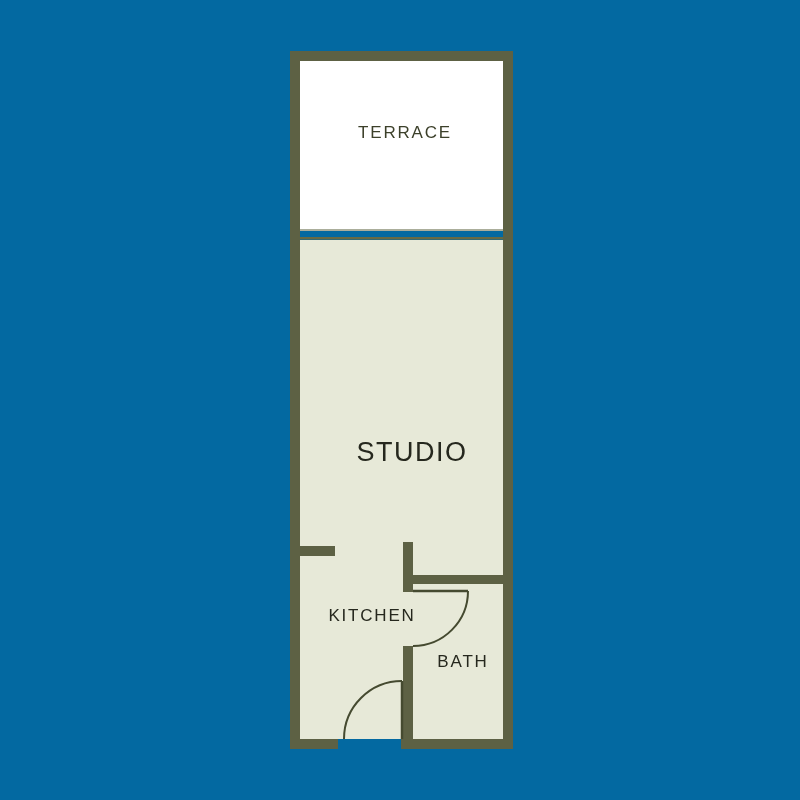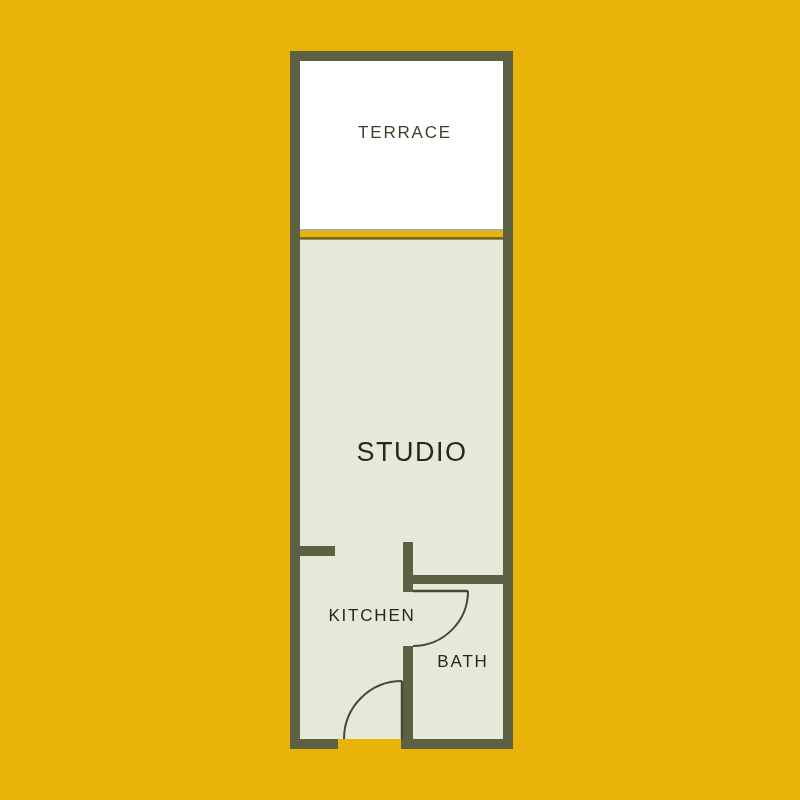--- a/index.html
+++ b/index.html
@@ -7,21 +7,21 @@
     padding: 0;
     width: 800px;
     height: 800px;
     background: #ffffff;
     font-family: "Liberation Sans", sans-serif;
   }
   .stage {
     position: relative;
     width: 800px;
     height: 800px;
-    background: #eab308;
+    background: #0369a1;
     overflow: hidden;
   }
   svg { display: block; }
   text.room-label {
     font-family: "Liberation Sans", "DejaVu Sans", sans-serif;
     text-anchor: middle;
   }
   text.label-small {
     font-size: 17px;
     letter-spacing: 1.8px;

